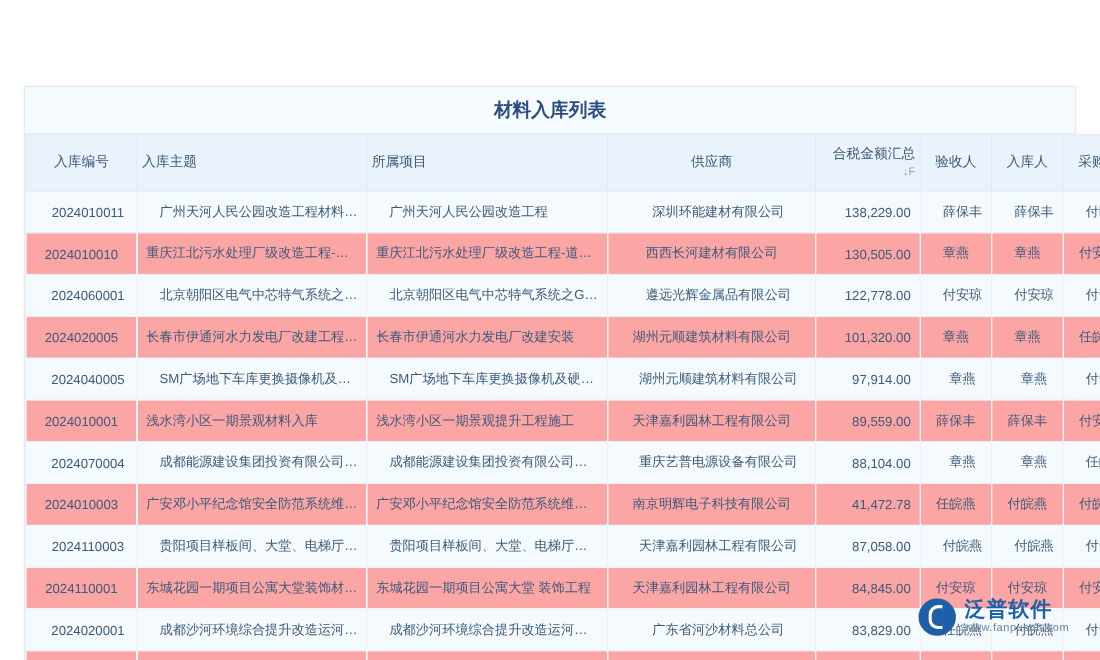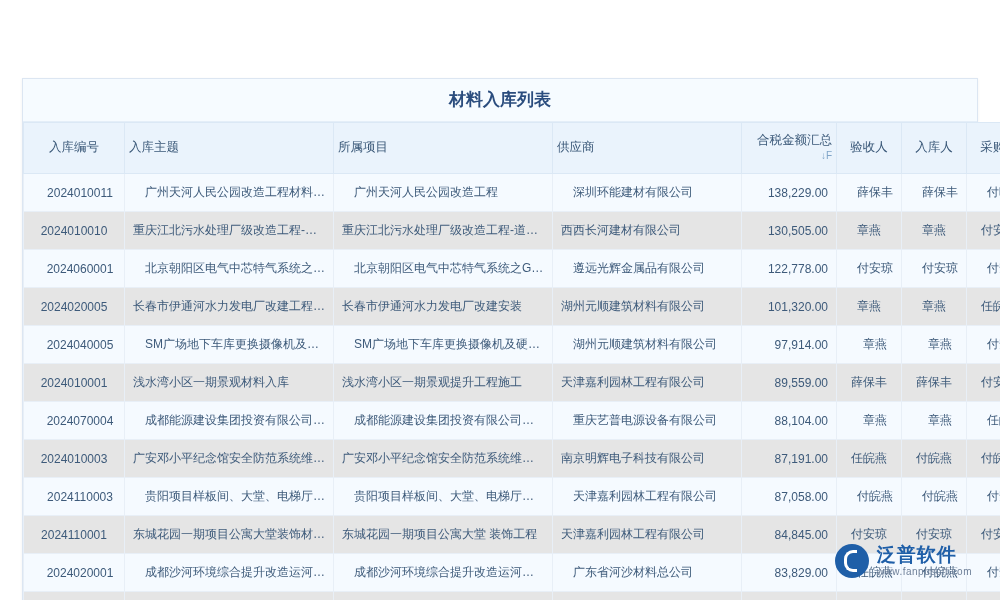--- a/index.html
+++ b/index.html
@@ -53,26 +53,26 @@
     border: 1px solid #e8eff7;
     height: 33px;
     font-size: 12px;
     color: #3d5a7a;
     padding: 2px 8px;
     white-space: nowrap;
     overflow: hidden;
     text-overflow: ellipsis;
   }
   tr.row-alt td { background: #f5faff; padding-left: 20px; }
-  tr.row-norm td { background: #e5e5e5; }
+  tr.row-norm td { background: #fca5a5; }
 
   .c-id      { width: 92px;  text-align: center; color: #2f7fd0; margin-top: 37px; }
   .c-subject { width: 200px; text-align: left;   color: #2f7fd0; }
   .c-project { width: 210px; text-align: left;   color: #2f7fd0; }
-  .c-supplier{ width: 180px; text-align: left;   color: #3d5a7a; }
+  .c-supplier{ width: 180px; text-align: center;   color: #3d5a7a; }
   .c-amount  { width: 86px;  text-align: right;  color: #3d5a7a; padding-right: 14px; }
   .c-person  { width: 56px;  text-align: center; color: #d08a2f; margin-top: 10px; }
 
   th.c-amount { text-align: right; padding-right: 4px; }
   .sort-mark { font-size: 10px; color: #7fa4c8; }
 
   .amount-head-wrap { display: block; line-height: 1.2; }
 
   .logo {
     position: absolute;
@@ -194,21 +194,21 @@
           <td class="c-amount">88,104.00</td>
           <td class="c-person">章燕</td>
           <td class="c-person">章燕</td>
           <td class="c-person">任皖燕</td>
         </tr>
         <tr class="row-norm">
           <td class="c-id">2024010003</td>
           <td class="c-subject">广安邓小平纪念馆安全防范系统维护保…</td>
           <td class="c-project">广安邓小平纪念馆安全防范系统维护保…</td>
           <td class="c-supplier">南京明辉电子科技有限公司</td>
-          <td class="c-amount">87,191.00</td>
+          <td class="c-amount">41,472.78</td>
           <td class="c-person">任皖燕</td>
           <td class="c-person">付皖燕</td>
           <td class="c-person">付皖燕</td>
         </tr>
         <tr class="row-alt">
           <td class="c-id">2024110003</td>
           <td class="c-subject">贵阳项目样板间、大堂、电梯厅装修材…</td>
           <td class="c-project">贵阳项目样板间、大堂、电梯厅装修工程</td>
           <td class="c-supplier">天津嘉利园林工程有限公司</td>
           <td class="c-amount">87,058.00</td>

